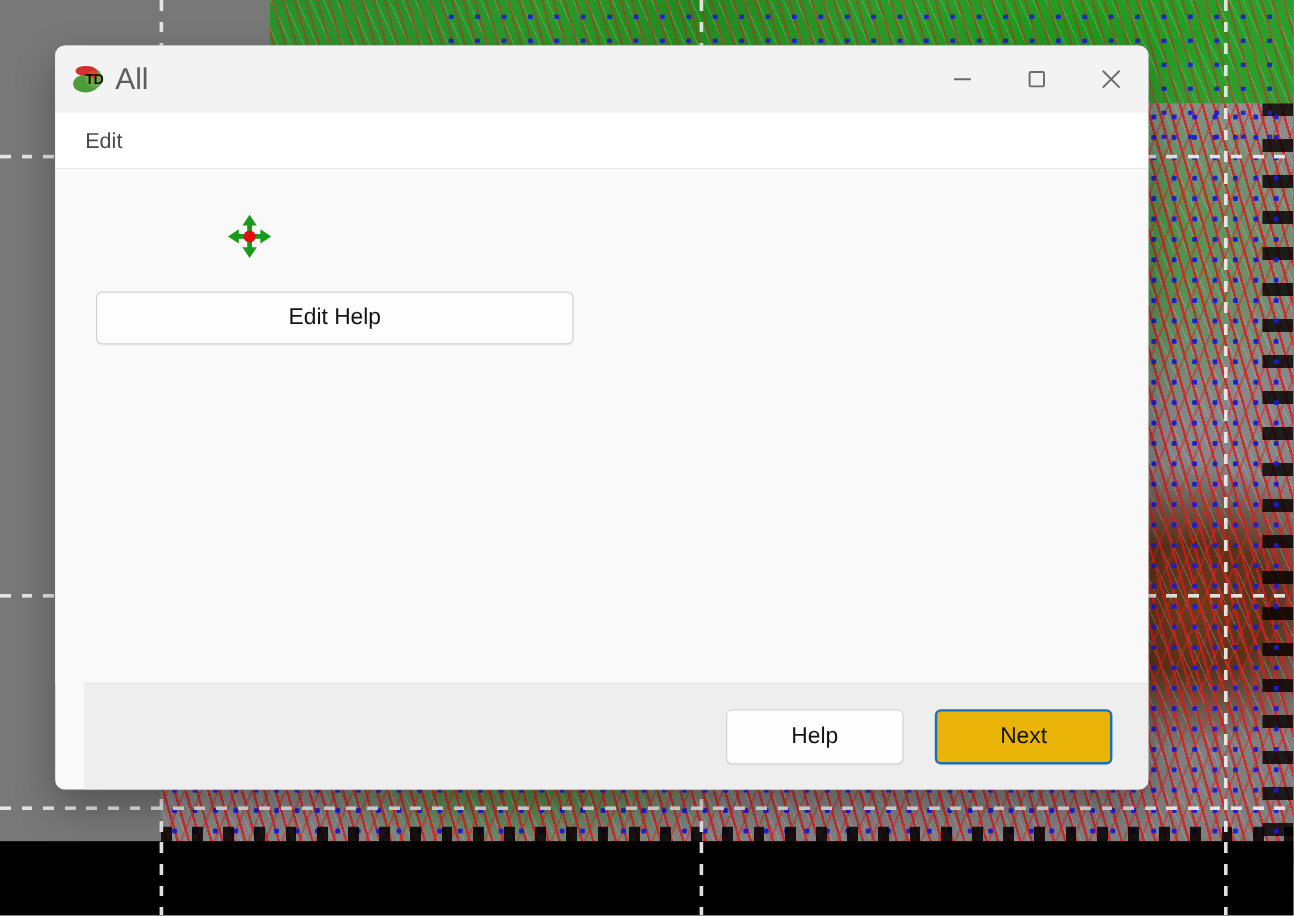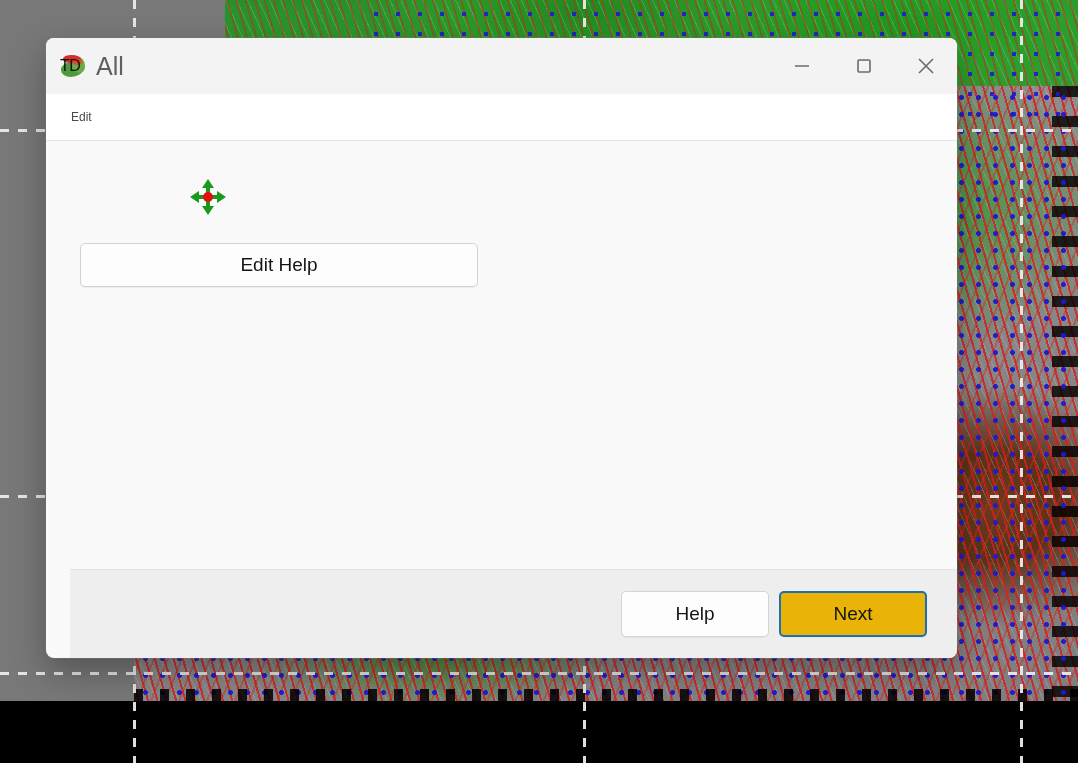--- a/index.html
+++ b/index.html
@@ -195,24 +195,24 @@
   }
   #app-icon .blob-red2 {
     position: absolute;
     left: 13px; top: 6px; width: 9px; height: 6px;
     background: #e04a28;
     border-radius: 50%;
   }
   #app-icon .icon-text {
     position: absolute;
     left: 0; right: 0; top: 7px;
-    text-align: left;
-    font-family: "Liberation Sans", sans-serif;
-    font-size: 16px;
-    font-weight: normal;
+    text-align: right;
+    font-family: "Liberation Sans", sans-serif;
+    font-size: 12px;
+    font-weight: bold;
     color: #111;
     letter-spacing: -0.5px;
     line-height: 12px;
   }
 
   #window-title {
     font-size: 25px;
     color: #5f5f5f;
     font-family: "Liberation Sans", sans-serif;
   }
@@ -239,21 +239,21 @@
   #menubar {
     flex: 0 0 46px;
     height: 46px;
     background: #ffffff;
     display: flex;
     align-items: center;
     padding-left: 16px;
     border-bottom: 1px solid #e6e6e6;
   }
   #menu-edit {
-    font-size: 12px;
+    font-size: 18px;
     color: #4a4a4a;
     padding: 3px 9px;
     border-radius: 4px;
     cursor: default;
   }
 
   #body-area {
     flex: 1 1 auto;
     background: #f9f9f9;
     padding: 36px 34px 0 34px;
@@ -298,21 +298,21 @@
 
   #footer {
     flex: 0 0 88px;
     height: 88px;
     background: #eeeeee;
     border-top: 1px solid #e3e3e3;
     display: flex;
     align-items: center;
     justify-content: flex-end;
     padding-right: 30px;
-    gap: 10px;
+    gap: 26px;
     margin-left: 24px;
   }
 
   .footer-btn {
     height: 46px;
     min-width: 148px;
     padding: 0 18px;
     background: #fdfdfd;
     border: 1px solid #d4d4d4;
     border-radius: 5px;

